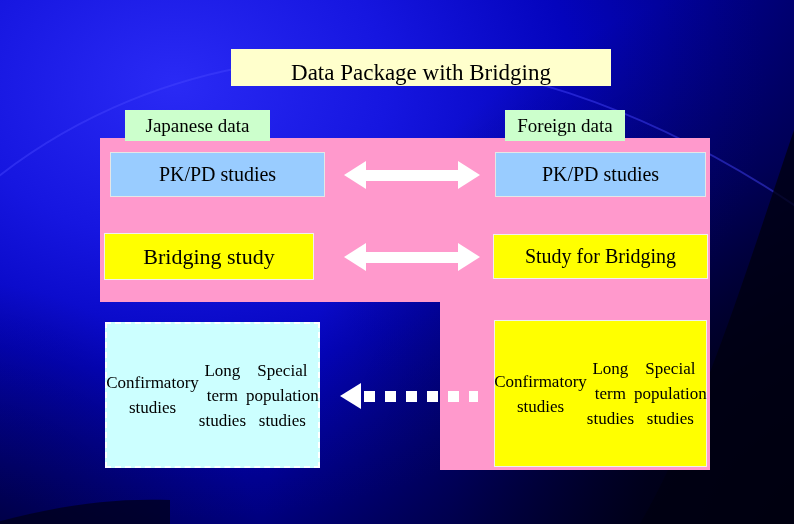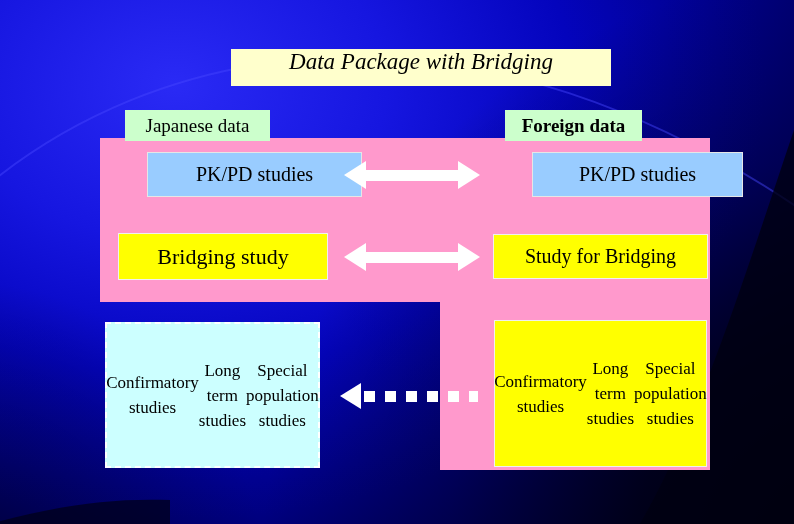--- a/index.html
+++ b/index.html
@@ -19,50 +19,49 @@
   }
 
   .bg-curves { position: absolute; left: 0; top: 0; z-index: 0; }
 
   .abs { position: absolute; }
 
   
   .title-box {
     left: 231px; top: 49px; width: 380px; height: 37px;
     background: #FFFFCC;
-    display: flex; align-items: flex-start; justify-content: center;
+    display: flex; align-items: flex-end; justify-content: center;
     font-size: 23px;
     z-index: 3;
-    font-style: italic;
   }
   .col-header {
     background: #CCFFCC;
     display: flex; align-items: center; justify-content: center;
     font-size: 19px;
     z-index: 3;
   }
   .hdr-jp { left: 125px; top: 110px; width: 145px; height: 31px; }
-  .hdr-fr { left: 505px; top: 110px; width: 137px; height: 31px; font-weight: bold; }
+  .hdr-fr { left: 505px; top: 110px; width: 120px; height: 31px; }
 
   
   .pink { background: #FF99CC; z-index: 1; }
   .pink-top   { left: 100px; top: 138px; width: 610px; height: 164px; }
   .pink-right { left: 440px; top: 302px; width: 270px; height: 168px; }
 
   
   .box {
     display: flex; align-items: center; justify-content: center;
     text-align: center; z-index: 2;
   }
-  .pkpd { background: #99CCFF; border: 1px solid #e6e6e6; font-size: 20px; margin-left: 37px; }
+  .pkpd { background: #99CCFF; border: 1px solid #e6e6e6; font-size: 20px; }
   .pkpd-jp { left: 110px; top: 152px; width: 215px; height: 45px; }
   .pkpd-fr { left: 495px; top: 152px; width: 211px; height: 45px; }
 
   .bridge { background: #FFFF00; border: 1px solid #f0f0f0; }
-  .bridge-jp { left: 118px; top: 233px; width: 210px; height: 47px; font-size: 22px; }
+  .bridge-jp { left: 104px; top: 233px; width: 210px; height: 47px; font-size: 22px; }
   .bridge-fr { left: 493px; top: 234px; width: 215px; height: 45px; font-size: 20px; }
 
   .multi {
     flex-direction: row;
     font-size: 17px;
     line-height: 25px;
   }
   .conf-jp {
     left: 105px; top: 322px; width: 215px; height: 146px;
     background: #CCFFFF;

